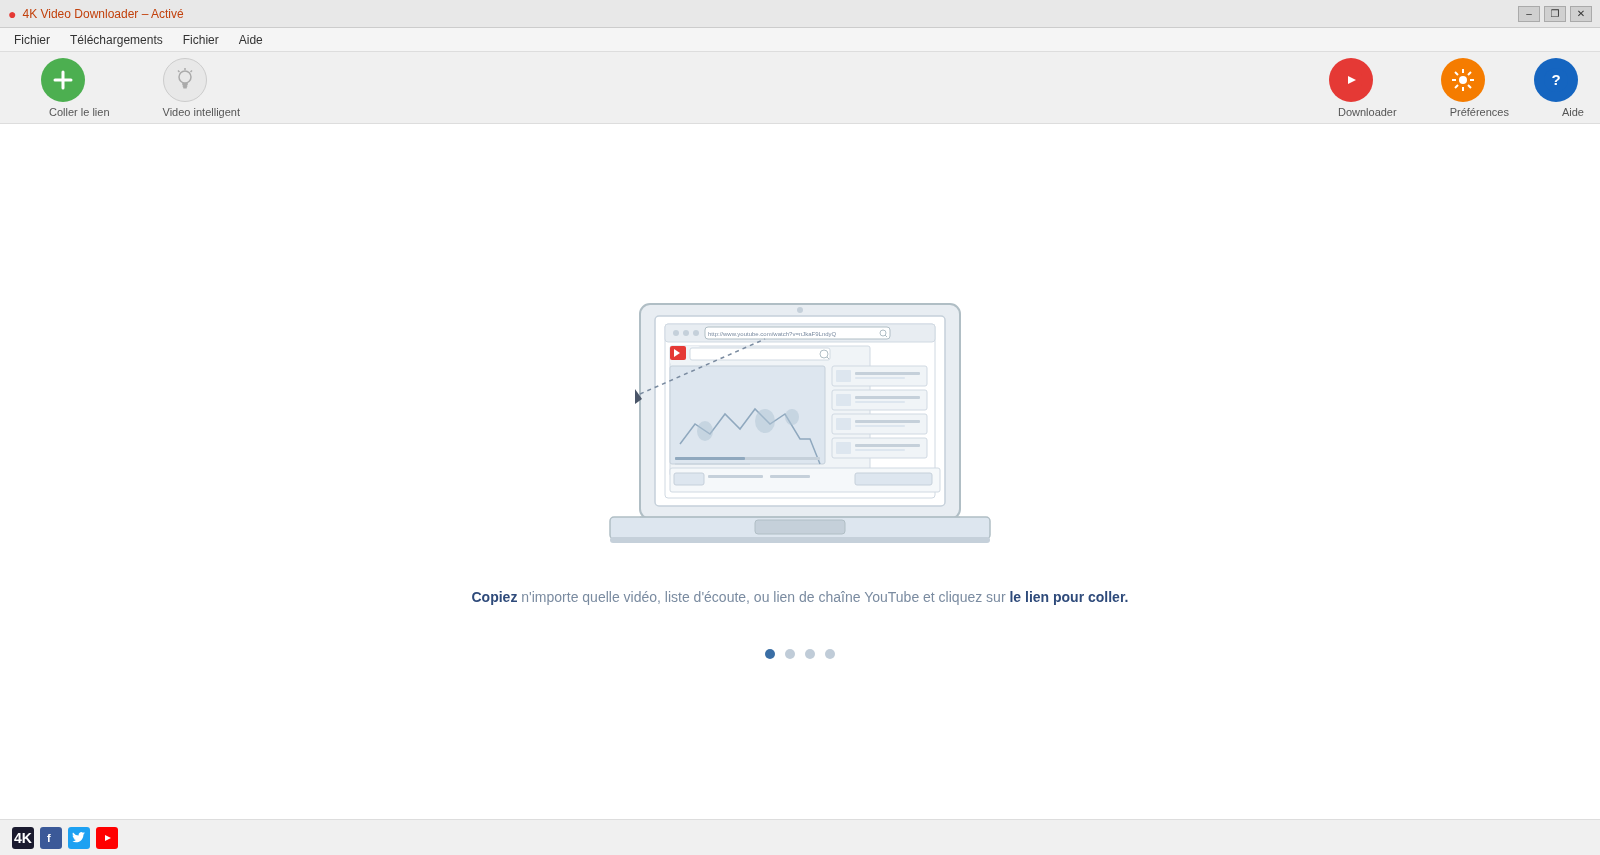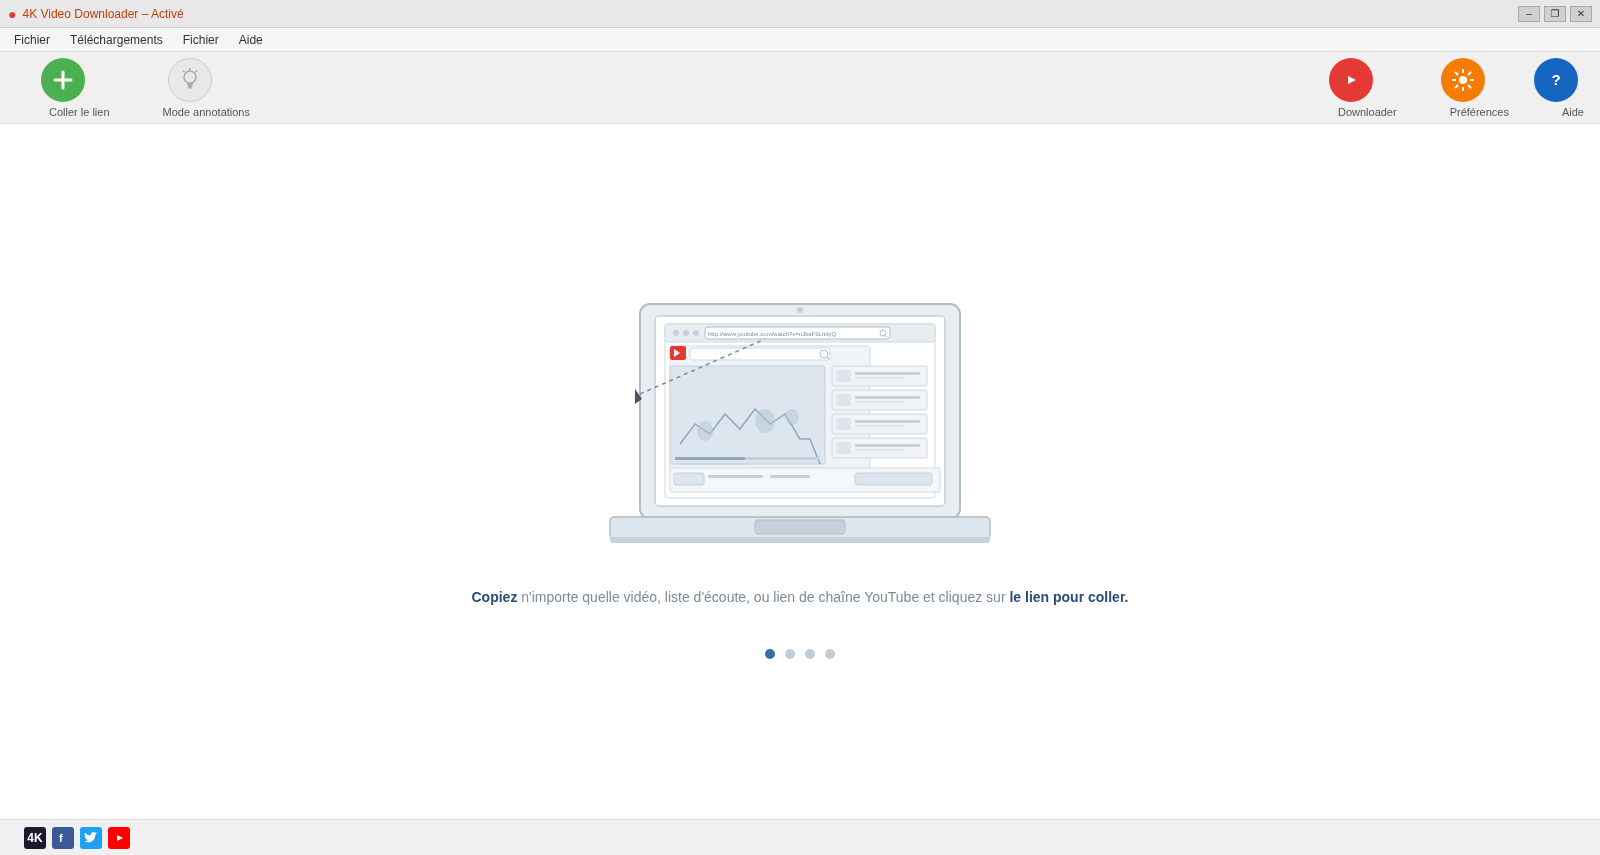--- a/index.html
+++ b/index.html
@@ -254,21 +254,21 @@
       <svg width="28" height="28" viewBox="0 0 28 28" fill="none">
         <circle cx="14" cy="11" r="6" fill="none" stroke="#aaa" stroke-width="1.5"></circle>
         <rect x="11" y="17" width="6" height="2" rx="1" fill="#aaa"></rect>
         <rect x="11.5" y="19" width="5" height="2" rx="1" fill="#aaa"></rect>
         <rect x="12" y="21" width="4" height="1.5" rx="0.75" fill="#aaa"></rect>
         <line x1="14" y1="2" x2="14" y2="4" stroke="#aaa" stroke-width="1.5"></line>
         <line x1="7" y1="4.5" x2="8.5" y2="6" stroke="#aaa" stroke-width="1.5"></line>
         <line x1="21" y1="4.5" x2="19.5" y2="6" stroke="#aaa" stroke-width="1.5"></line>
       </svg>
     </div>
-    <span class="toolbar-btn-label">Mode annotations</span>
+    <span class="toolbar-btn-label">Video intelligent</span>
   </div>
 
   <div id="toolbar-right">
 
     <div class="toolbar-right-btn">
       <div class="toolbar-right-icon btn-red">
         <svg width="24" height="18" viewBox="0 0 24 18" fill="white">
           <rect x="1" y="1" width="22" height="16" rx="4" fill="#e53935"></rect>
           <polygon points="9,5 9,13 17,9" fill="white"></polygon>
         </svg>
@@ -404,21 +404,21 @@
   <div id="dots-container">
     <div class="dot active"></div>
     <div class="dot"></div>
     <div class="dot"></div>
     <div class="dot"></div>
   </div>
 
 </div>
 
 <div id="footer">
-  <div class="footer-icon fi-4k" style="font-size:12px; font-weight:bold;margin-left:12px;">4K</div>
+  <div class="footer-icon fi-4k" style="font-size:14px; font-weight:bold;">4K</div>
   <div class="footer-icon fi-fb">
     <svg width="14" height="14" viewBox="0 0 14 14" fill="white">
       <text x="3" y="11" font-size="11" font-family="Arial" font-weight="bold" fill="white">f</text>
     </svg>
   </div>
   <div class="footer-icon fi-tw">
     <svg width="14" height="12" viewBox="0 0 14 12" fill="white">
       <path d="M13 1.5a5.5 5.5 0 01-1.5.4A2.6 2.6 0 0012.6.2a5.5 5.5 0 01-1.7.6A2.6 2.6 0 006.6 3c0 .2 0 .4.1.6A7.4 7.4 0 011 .5a2.6 2.6 0 00.8 3.4 2.6 2.6 0 01-1.2-.3v.03a2.6 2.6 0 002.1 2.5 2.6 2.6 0 01-1.2 0 2.6 2.6 0 002.4 1.8A5.2 5.2 0 010 9.1a7.4 7.4 0 004 1.2c4.8 0 7.4-4 7.4-7.4v-.3A5.3 5.3 0 0013 1.5z" fill="white"></path>
     </svg>
   </div>

